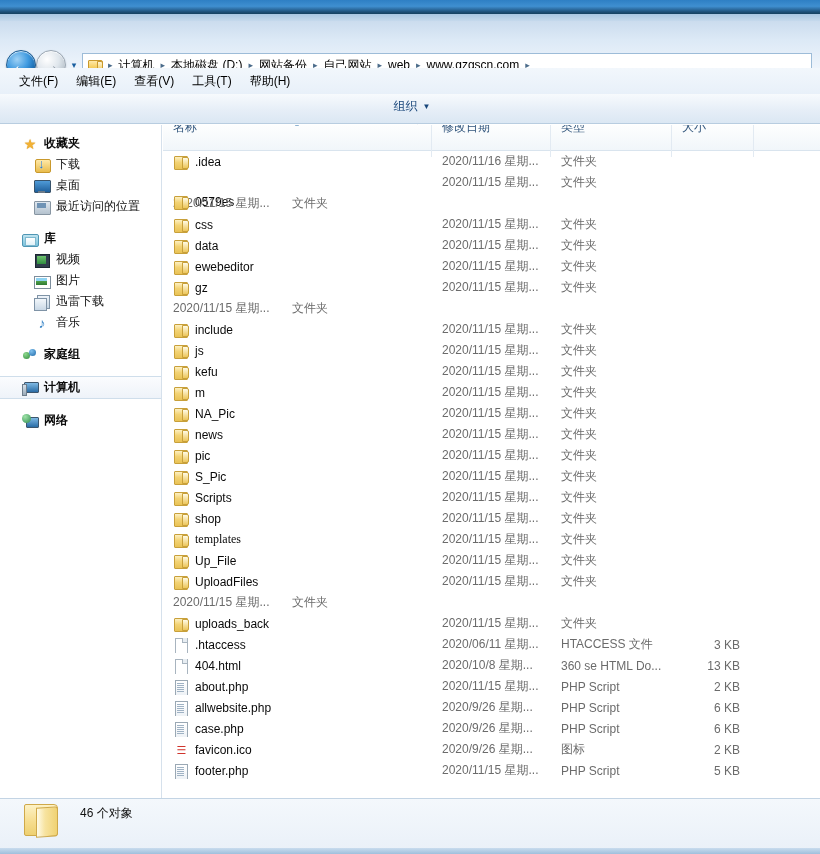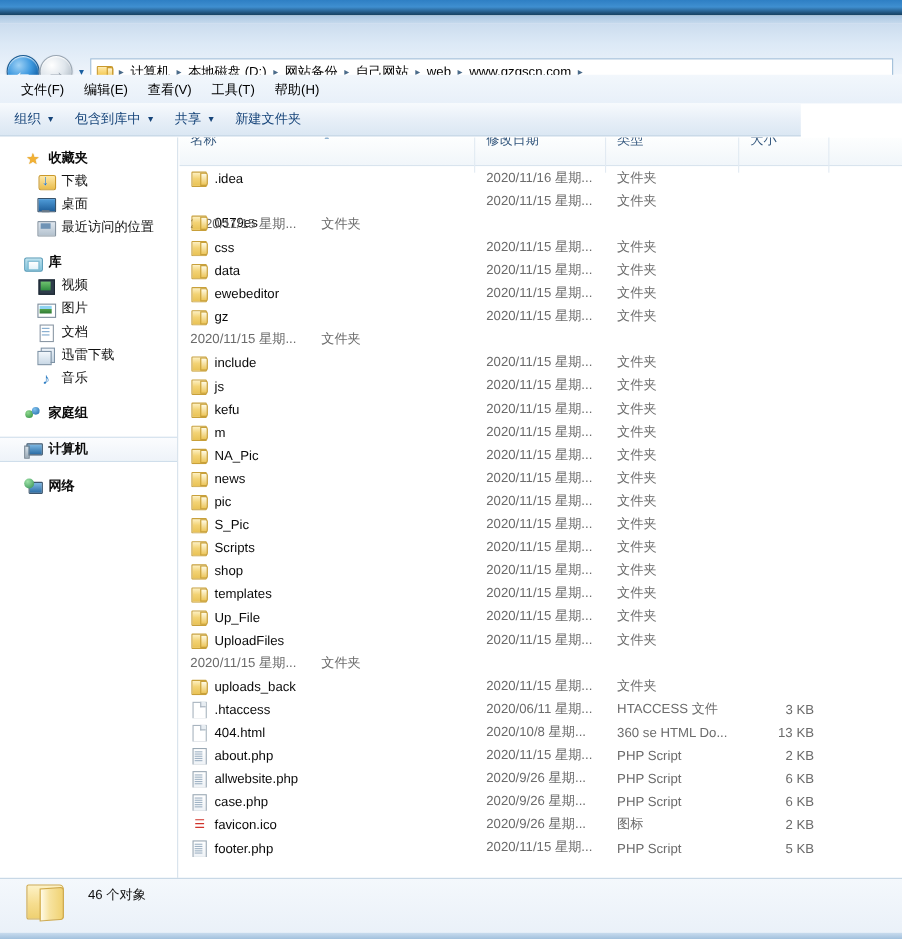--- a/index.html
+++ b/index.html
@@ -97,25 +97,26 @@
     background: linear-gradient(to bottom, #f2f7fc 0%, #e8f0f9 100%);
     display: flex; align-items: center;
     padding-left: 10px;
   }
   .menuitem {
     font-size: 12px; color: #000000; padding: 3px 9px; white-space: nowrap;
   }
 
   
   .cmdbar {
-    position: absolute; left: 0; top: 94px; width: 728px; height: 30px;
+    position: absolute; left: 0; top: 94px; width: 820px; height: 30px;
     background: linear-gradient(to bottom, #f7fafd 0%, #e6eef7 55%, #dbe7f3 100%);
     border-bottom: 1px solid #b8cde0;
     display: flex; align-items: center;
     padding-left: 4px;
+    flex-direction: column;
   }
   .cmditem {
     font-size: 12px; color: #17457a; padding: 4px 9px; white-space: nowrap;
     display: flex; align-items: center; gap: 5px;
   }
   .cmdcaret { font-size: 8px; color: #17457a; }
 
   
   .navpane {
     position: absolute; left: 0; top: 125px; width: 162px; height: 673px;
@@ -373,24 +374,20 @@
     </div>
     <div class="navrow child">
       <span class="nico ic-video"></span>
       <span class="lbl">视频</span>
     </div>
     <div class="navrow child">
       <span class="nico ic-pic"></span>
       <span class="lbl">图片</span>
     </div>
     <div class="navrow child">
-      <span class="nico ic-doc"></span>
-      <span class="lbl">文档</span>
-    </div>
-    <div class="navrow child">
       <span class="nico ic-xl"></span>
       <span class="lbl">迅雷下载</span>
     </div>
     <div class="navrow child">
       <span class="nico ic-music">♪</span>
       <span class="lbl">音乐</span>
     </div>
 
     <div class="navspacer"></div>
 
@@ -582,21 +579,21 @@
         <div class="frow">
           <div class="c-name" style="width: 269px;">
             <span class="fico folder"></span>
             <span class="txt">shop</span>
           </div>
           <div class="c-date" style="width: 119px;">2020/11/15 星期...</div>
           <div class="c-type" style="width: 121px;">文件夹</div>
           <div class="c-size" style="width: 82px;"></div>
         </div>
         <div class="frow">
-          <div class="c-name" style="width: 269px;">
+          <div class="c-name" style="width: 269px; font-family: Liberation Serif, serif;">
             <span class="fico folder"></span>
             <span class="txt">templates</span>
           </div>
           <div class="c-date" style="width: 119px;">2020/11/15 星期...</div>
           <div class="c-type" style="width: 121px;">文件夹</div>
           <div class="c-size" style="width: 82px;"></div>
         </div>
         <div class="frow">
           <div class="c-name" style="width: 269px;">
             <span class="fico folder"></span>

